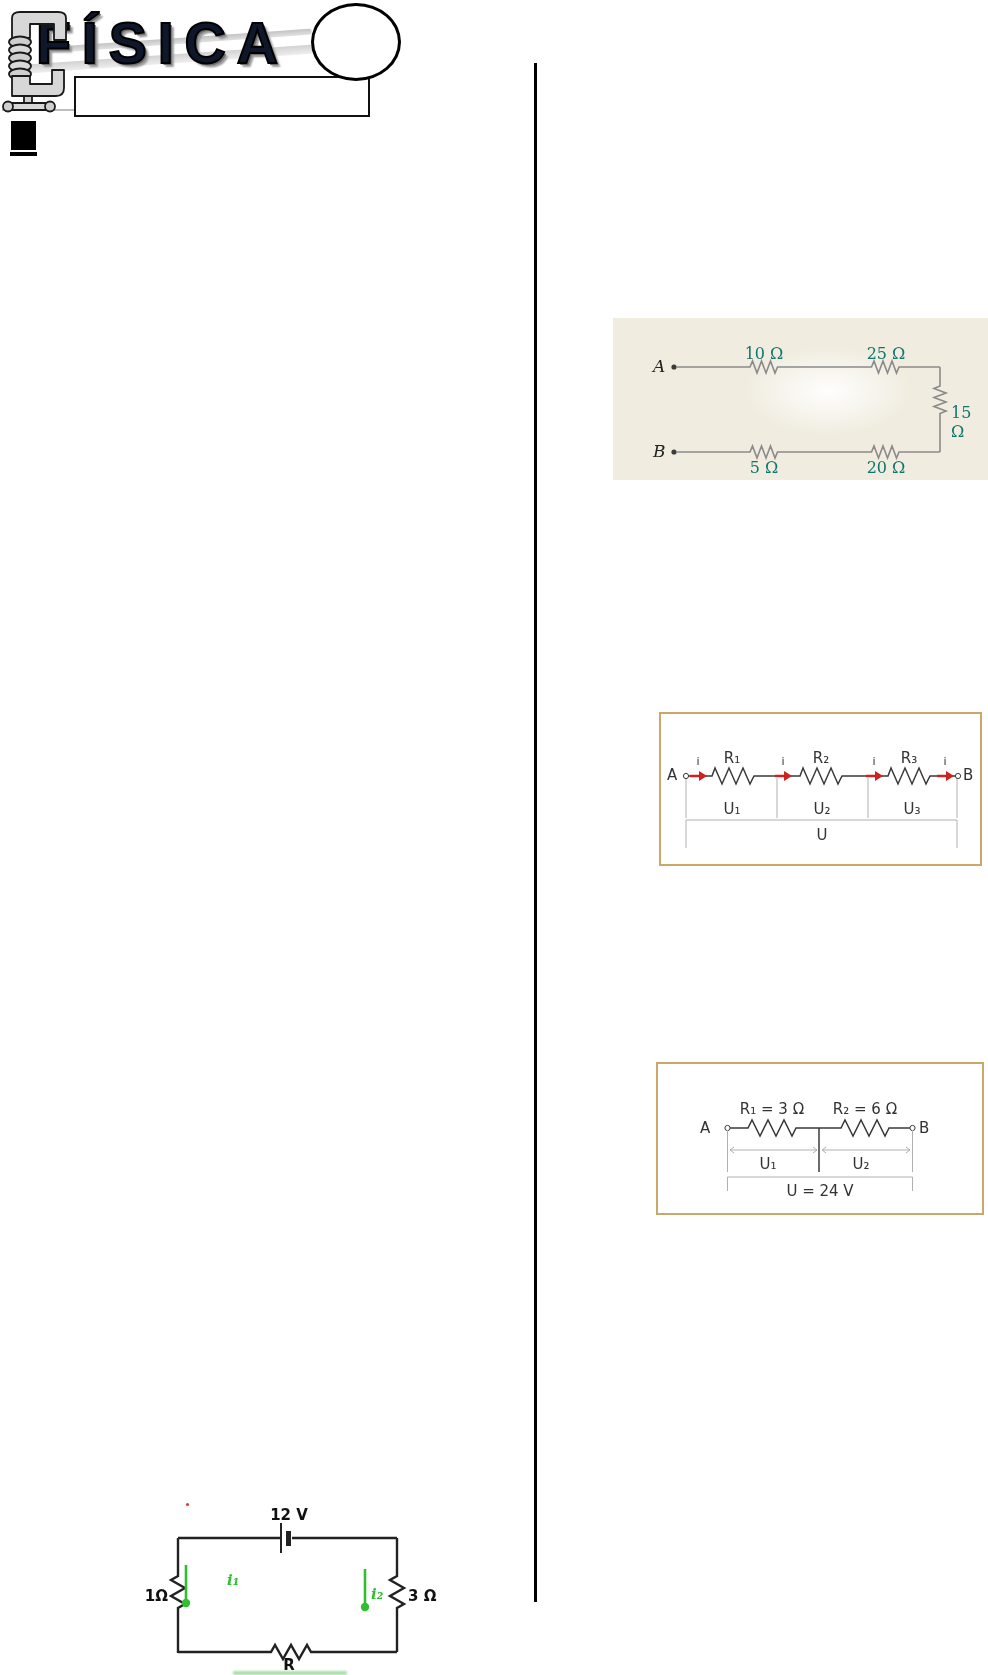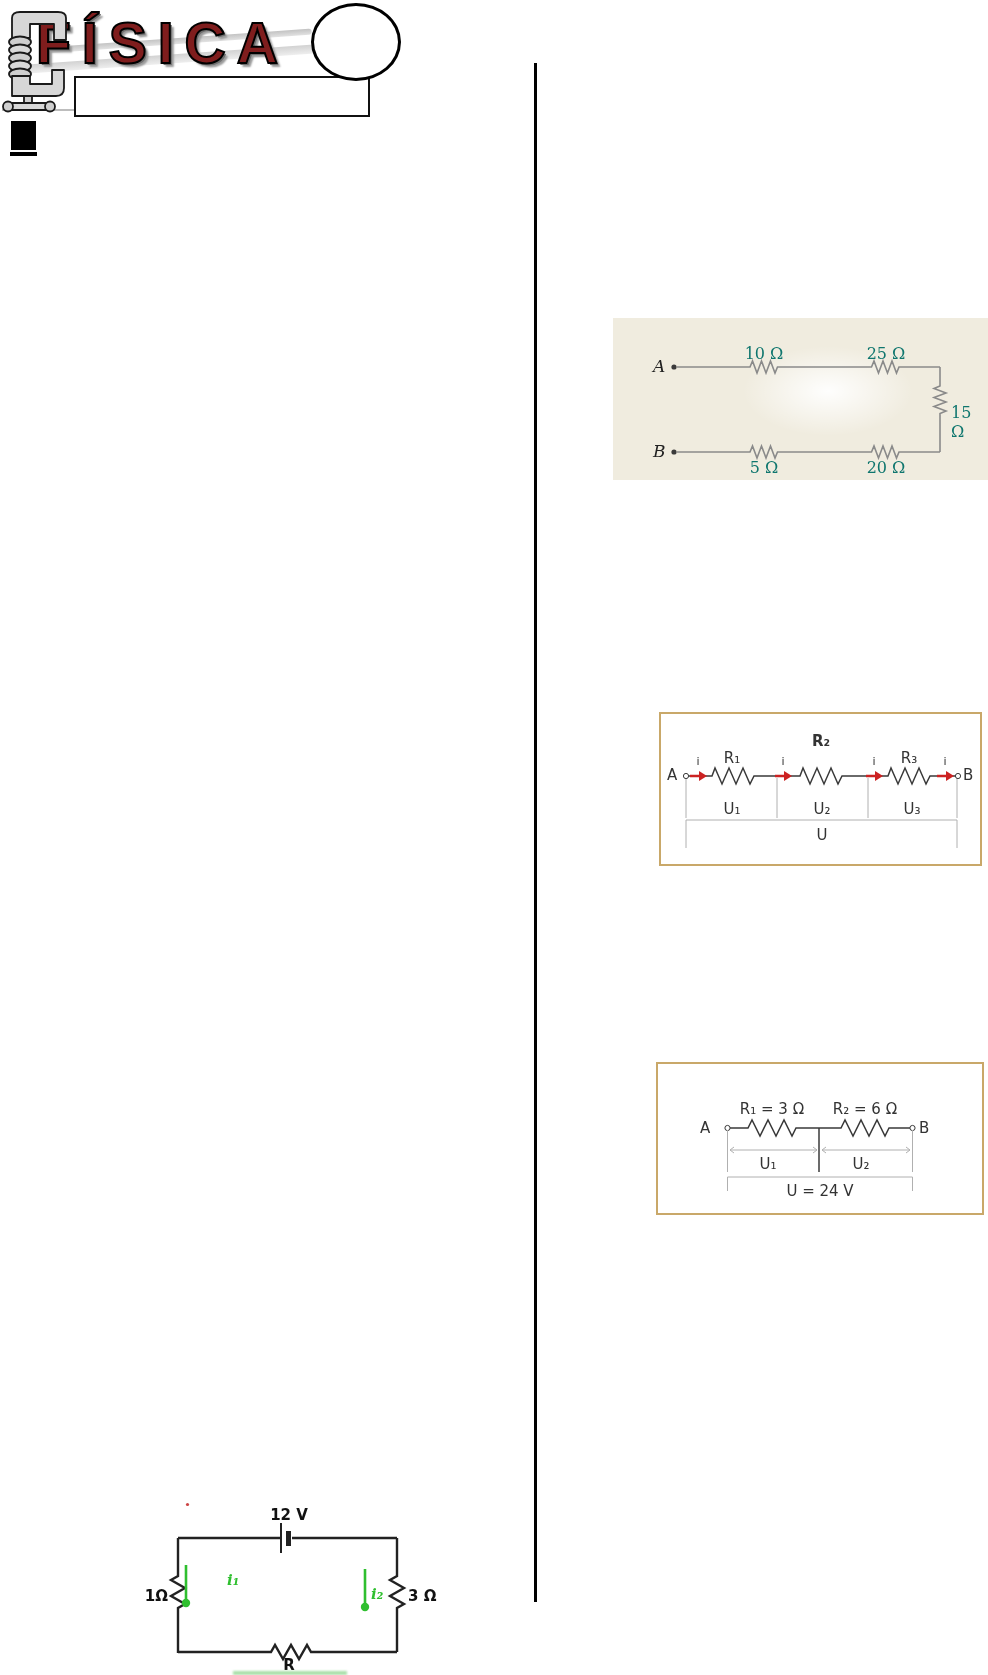--- a/index.html
+++ b/index.html
@@ -2,21 +2,21 @@
 <html><head>
 <meta charset="utf-8">
 <style>
   html,body{margin:0;padding:0;}
   body{width:988px;height:1675px;background:#ffffff;overflow:hidden;position:relative;
        font-family:"Liberation Sans",sans-serif;}
   .abs{position:absolute;}
   .ctr{text-align:center;}
   
   #logo-title{left:36px;top:10px;font-size:57px;font-weight:bold;letter-spacing:11px;
-      color:#7f1d1d;-webkit-text-stroke:2px #000;
+      color:#0f172a;-webkit-text-stroke:2px #000;
       text-shadow:2px 2px 0 #6f6f6f,4px 4px 2px #9a9a9a;z-index:4;white-space:nowrap;}
   .swoosh{background:linear-gradient(#c3c3c3,#e2e2e2);transform:rotate(-4deg);z-index:1;border-radius:3px;}
   #header-box{left:74px;top:76px;width:292px;height:37px;border:2.5px solid #111;background:#fff;z-index:3;}
   #logo-ellipse{left:311px;top:3px;width:84px;height:72px;border:3.5px solid #000;border-radius:50%;background:#fff;z-index:5;}
   #black-square{left:11px;top:121px;width:25px;height:29px;background:#000;}
   #black-underline{left:10px;top:152px;width:27px;height:4px;background:#000;}
   #clamp-base-line{left:2px;top:109px;width:74px;height:2px;background:#bdbdbd;z-index:0;}
   #column-divider{left:534px;top:63px;width:3px;height:1539px;background:#000;}
   
   #circuit1{left:613px;top:318px;width:375px;height:162px;background:#f0ecdf;}
@@ -113,21 +113,21 @@
         <path d="M285,57 L293,62 L285,67 Z"></path>
     </g>
   </svg>
   <div class="abs slab" style="left:6px;top:52px;">A</div>
   <div class="abs slab" style="left:302px;top:52px;">B</div>
   <div class="abs slab-sm ctr" style="left:27px;top:41px;width:20px;">i</div>
   <div class="abs slab-sm ctr" style="left:112px;top:41px;width:20px;">i</div>
   <div class="abs slab-sm ctr" style="left:203px;top:41px;width:20px;">i</div>
   <div class="abs slab-sm ctr" style="left:274px;top:41px;width:20px;">i</div>
   <div class="abs slab ctr" style="left:41px;top:35px;width:60px;">R₁</div>
-  <div class="abs slab ctr" style="left:130px;top:18px;width:60px;font-weight:bold;">R₂</div>
+  <div class="abs slab ctr" style="left:130px;top:35px;width:60px;">R₂</div>
   <div class="abs slab ctr" style="left:218px;top:35px;width:60px;">R₃</div>
   <div class="abs slab ctr" style="left:31px;top:86px;width:80px;">U₁</div>
   <div class="abs slab ctr" style="left:121px;top:86px;width:80px;">U₂</div>
   <div class="abs slab ctr" style="left:211px;top:86px;width:80px;">U₃</div>
   <div class="abs slab ctr" style="left:121px;top:112px;width:80px;">U</div>
 </div>
 
 <div class="abs figbox" id="circuit3">
   <svg class="abs" style="left:0;top:0;" width="324" height="149" viewBox="0 0 324 149">
     <g stroke="#3a3a3a" stroke-width="1.5" fill="none">

